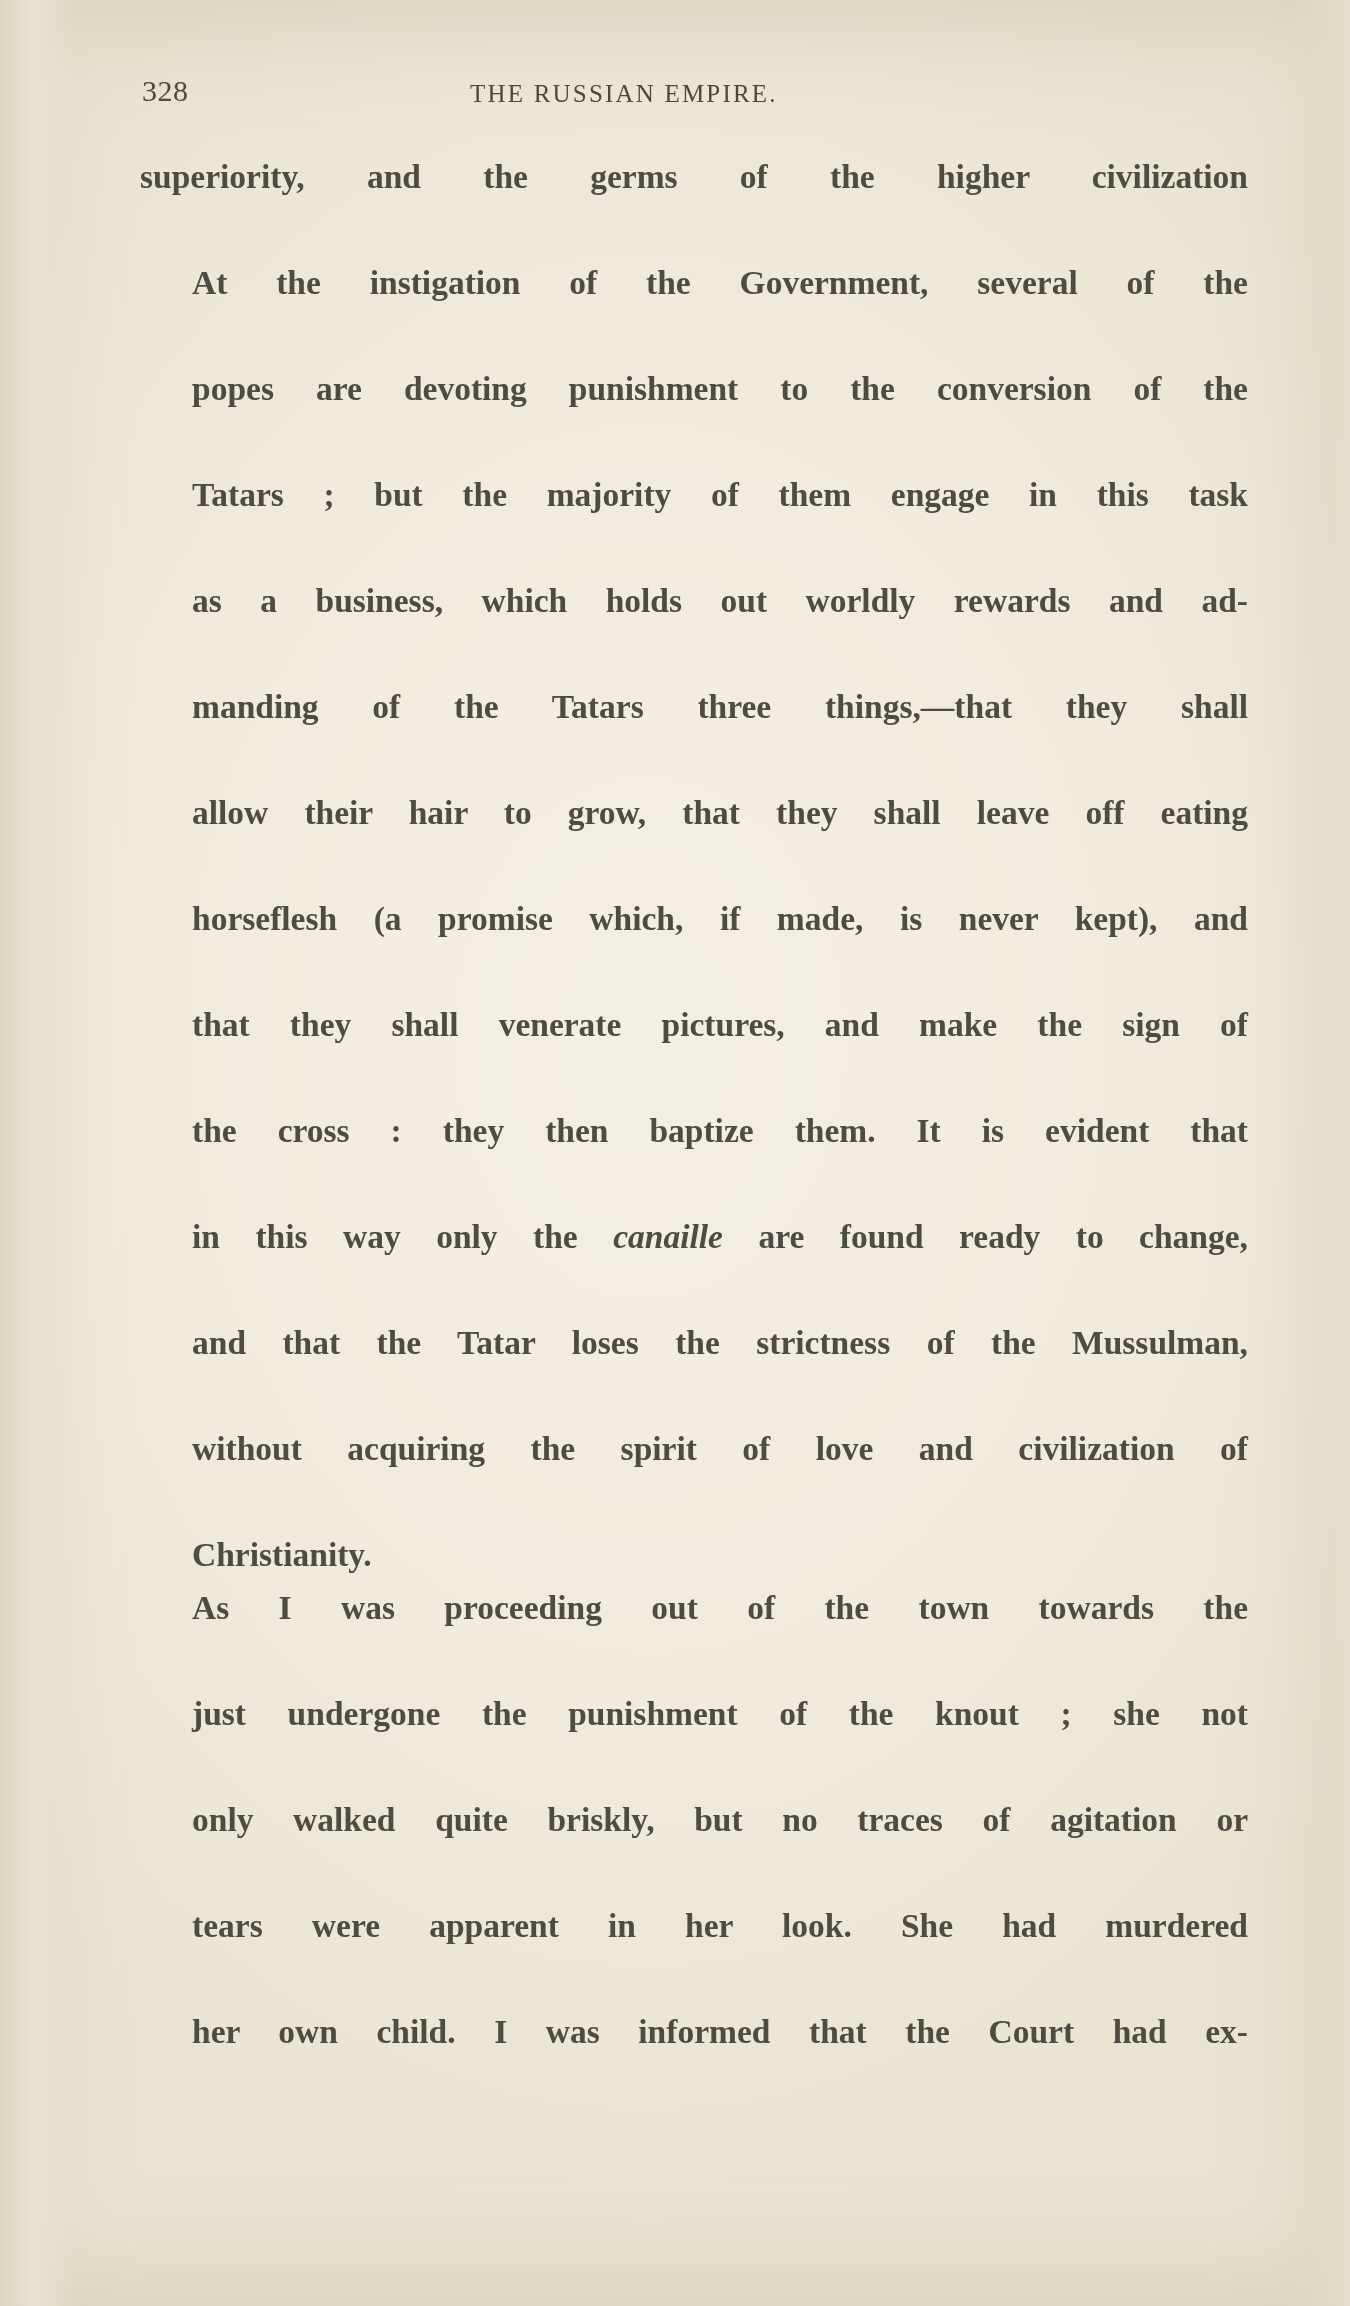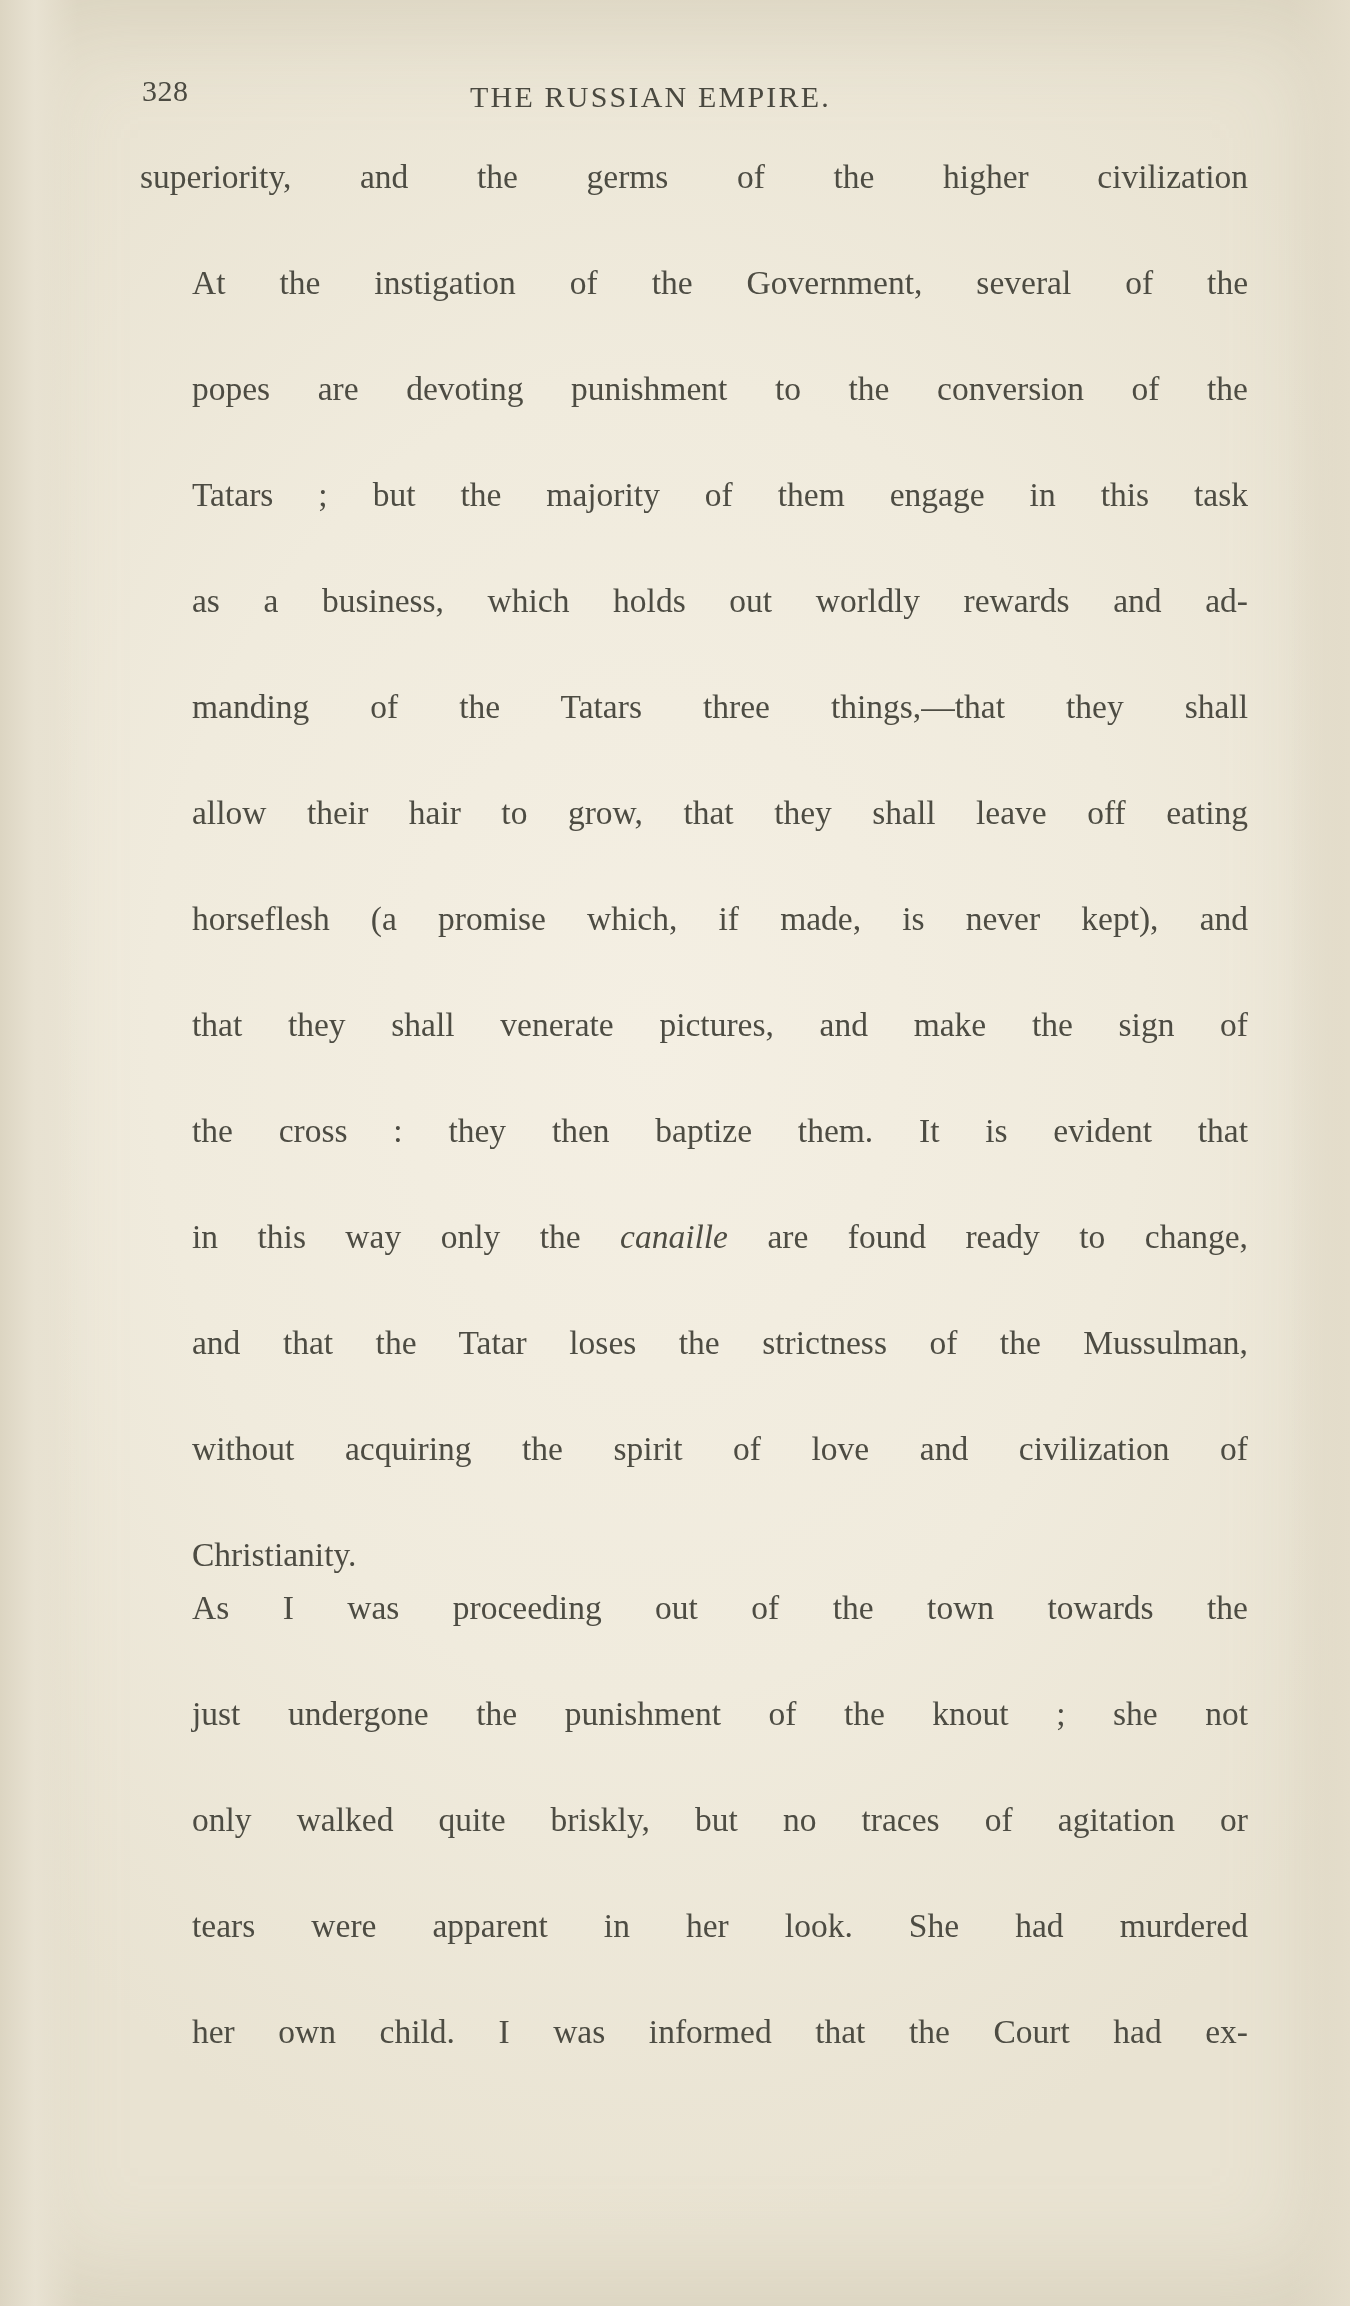--- a/index.html
+++ b/index.html
@@ -58,21 +58,21 @@
     left: 2px;
     top: 0;
     font-size: 30px;
     letter-spacing: 0.5px;
     color: #4b4a41;
   }
   .running-head {
     position: absolute;
     left: 330px;
     top: 6px;
-    font-size: 30px;
+    font-size: 25px;
     letter-spacing: 2.2px;
     color: #4a4940;
     font-variant: small-caps;
     text-transform: uppercase;
   }
   .body-text {
     margin-top: 30px;
     width: 1108px;
     font-size: 33.5px;
     line-height: 53px;
@@ -89,20 +89,21 @@
   .body-text p.indent {
     text-indent: 52px;
   }
   .body-text i {
     font-style: italic;
   }
   
   .ln {
     display: block;
     text-align: justify;
+    font-weight: bold;
   }
   .ln::after {
     content: "";
     display: inline-block;
     width: 100%;
     height: 0;
   }
   .ln.last::after {
     content: none;
   }

